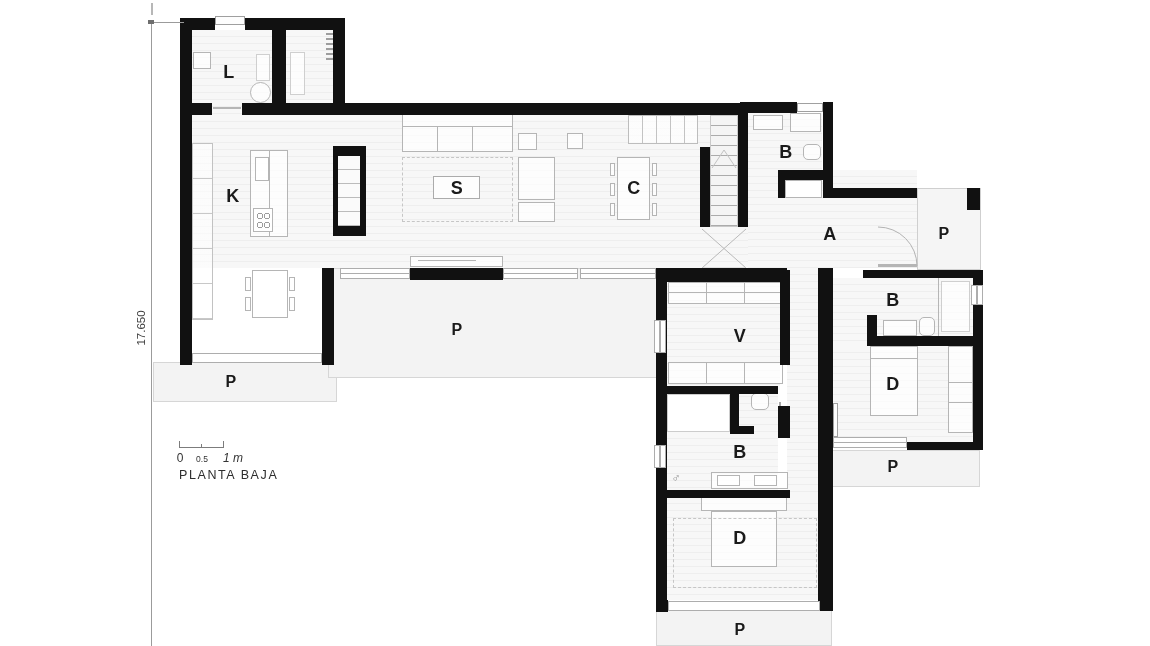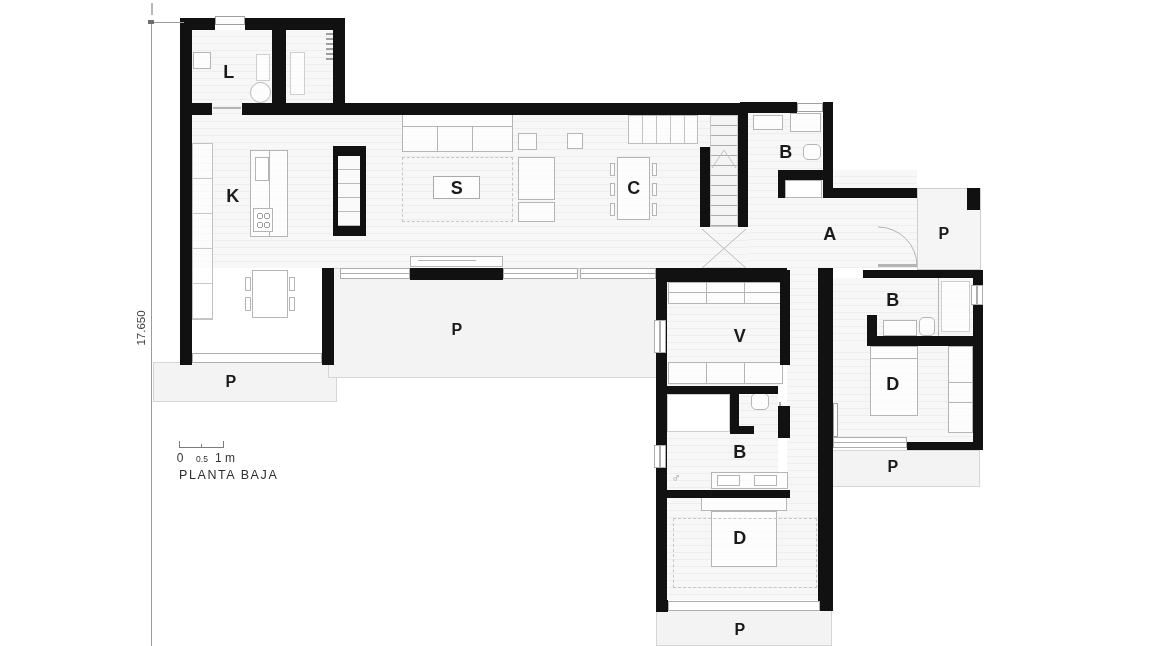--- a/index.html
+++ b/index.html
@@ -62,21 +62,21 @@
   <div class="dimline" style="left:148px;top:22px;width:36px;height:1px;"></div>
   <div class="dimline" style="left:148px;top:20px;width:6px;height:4px;background:#6e6e6e;"></div>
   <div class="ann" style="left:118px;top:322px;width:46px;text-align:center;transform:rotate(-90deg);">17.650</div>
 
   <div class="dimline" style="left:179px;top:447px;width:45px;height:1px;background:#7c7c7c;"></div>
   <div class="dimline" style="left:179px;top:441px;width:1px;height:7px;background:#7c7c7c;"></div>
   <div class="dimline" style="left:201px;top:444px;width:1px;height:4px;background:#7c7c7c;"></div>
   <div class="dimline" style="left:223px;top:441px;width:1px;height:7px;background:#7c7c7c;"></div>
   <div class="scalenum" style="left:180px;top:451px;">0</div>
   <div class="scalenum small" style="left:202px;top:454px;">0.5</div>
-  <div class="scalenum" style="left:225px;top:451px;">1 m</div>
+  <div class="scalenum" style="left:233px;top:451px;font-style:italic;">1 m</div>
   <div class="title" style="left:179px;top:468px;">PLANTA BAJA</div>
 
   <div class="porch" style="left:153px;top:362px;width:184px;height:40px;"></div>
   <div class="porch" style="left:328px;top:268px;width:339px;height:110px;"></div>
   <div class="porch flat" style="left:917px;top:188px;width:64px;height:82px;"></div>
   <div class="porch" style="left:832px;top:450px;width:148px;height:37px;"></div>
   <div class="porch" style="left:656px;top:610px;width:176px;height:36px;"></div>
 
   <div class="floor" style="left:192px;top:30px;width:80px;height:85px;"></div>
   <div class="floor" style="left:286px;top:30px;width:47px;height:85px;"></div>

